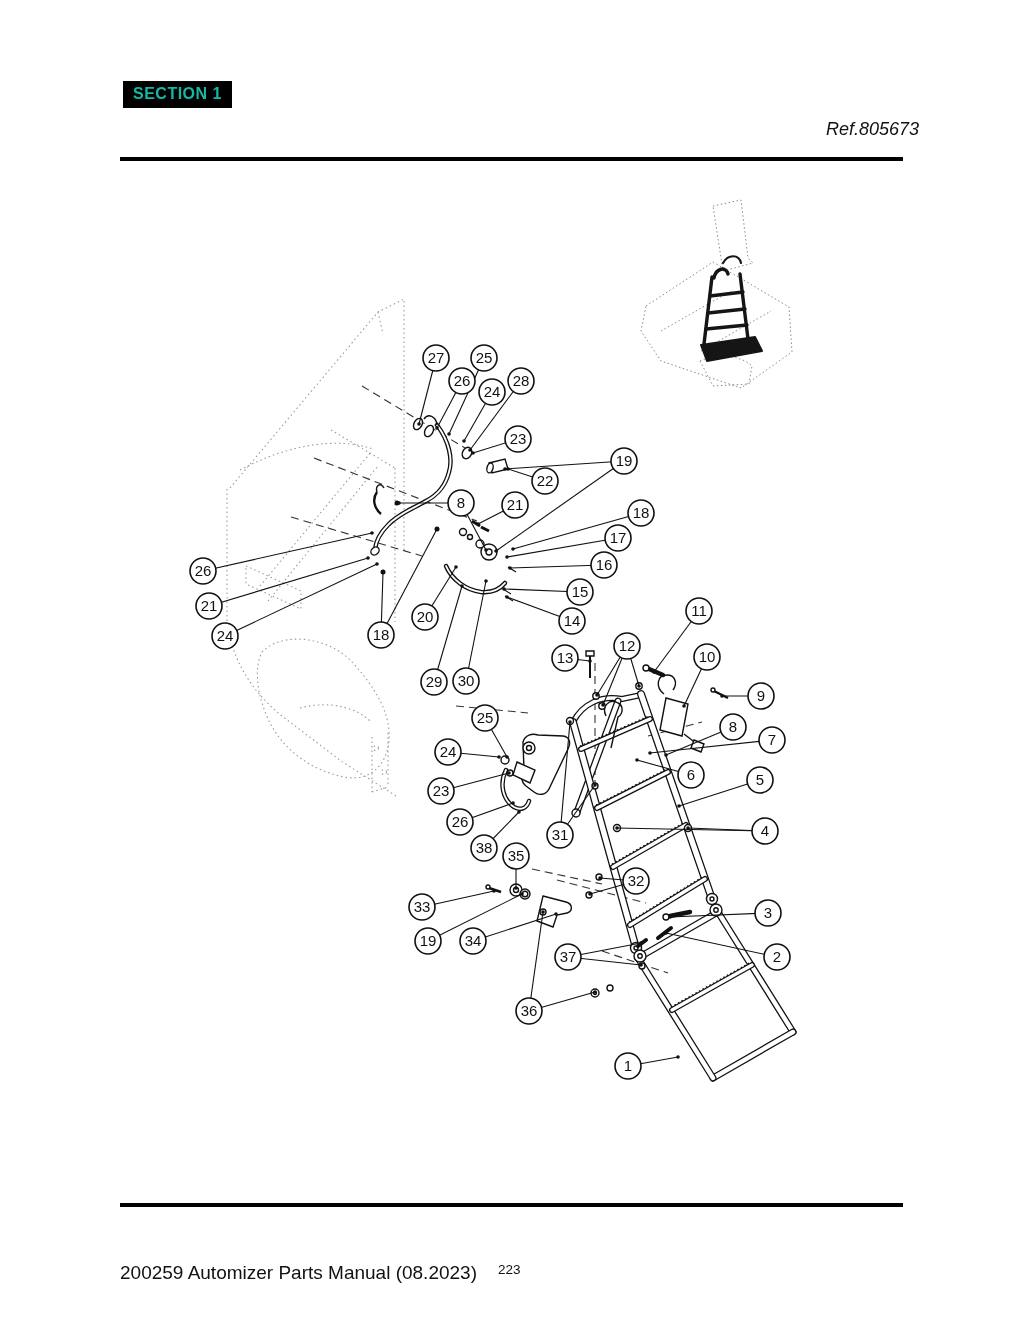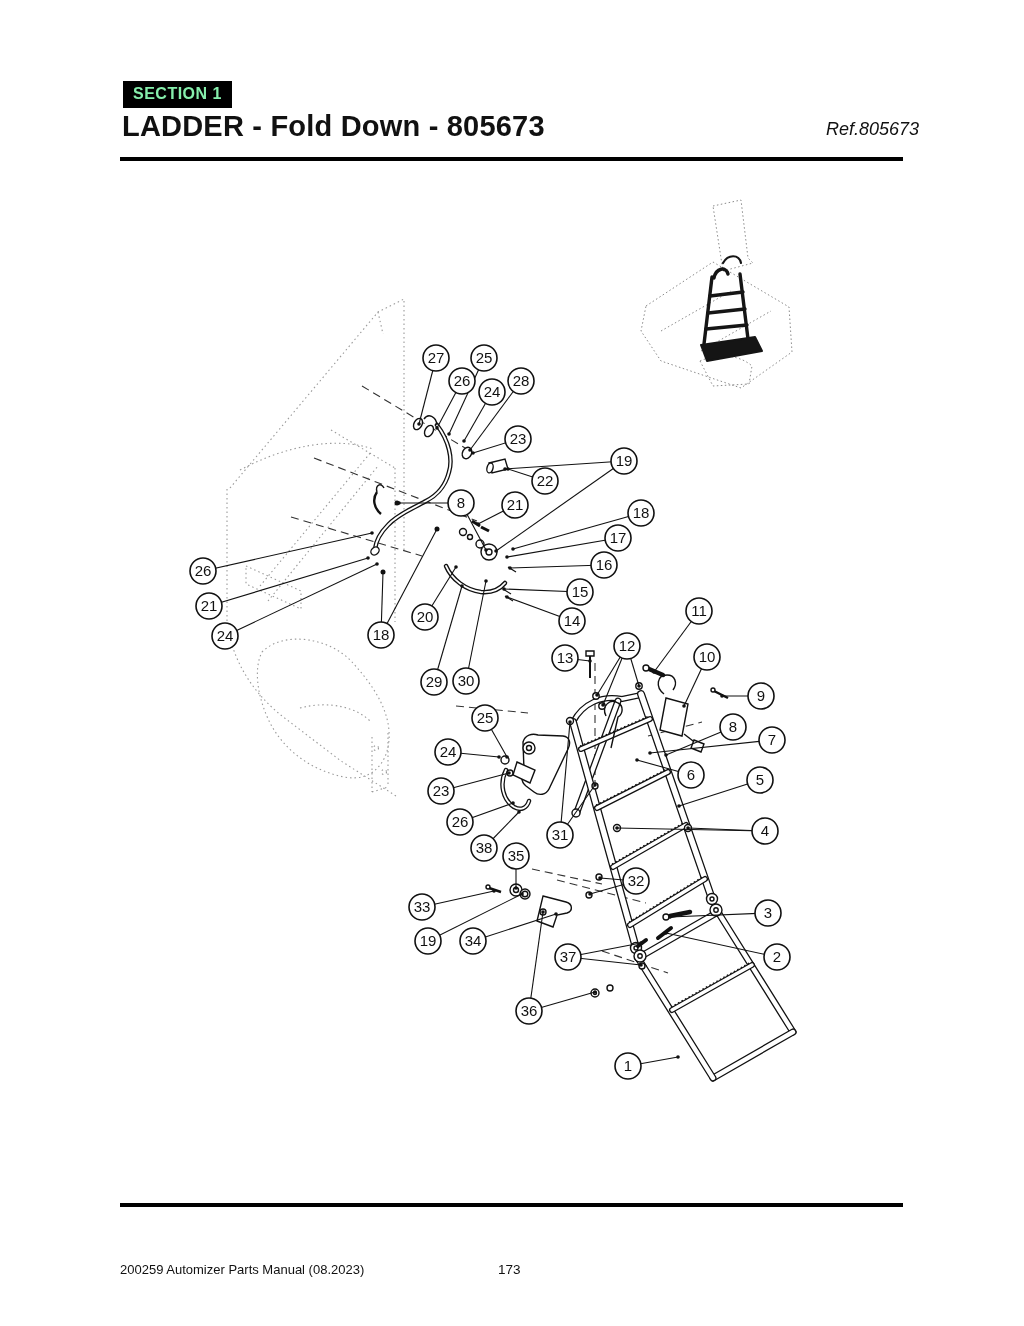--- a/index.html
+++ b/index.html
@@ -1,44 +1,43 @@
 <!DOCTYPE html>
 <html><head>
 <meta charset="utf-8">
 <style>
   html,body{margin:0;padding:0;background:#fff;}
   body{width:1024px;height:1326px;font-family:"Liberation Sans",sans-serif;color:#111;}
   .page{position:relative;width:1024px;height:1326px;overflow:hidden;background:#fff;}
-  .hdr-section{position:absolute;left:123px;top:81px;background:#000;color:#86efac;
+  .hdr-section{position:absolute;left:123px;top:81px;background:#000;color:#14b8a6;
     font-weight:bold;font-size:16px;line-height:1;padding:5px 10px 6px 10px;letter-spacing:.5px;}
   .hdr-title{position:absolute;left:122px;top:110px;font-size:29px;font-weight:bold;
     letter-spacing:.2px;white-space:nowrap;}
   .hdr-ref{position:absolute;left:826px;top:119px;font-style:italic;font-size:18px;}
   .rule{position:absolute;left:120px;width:783px;height:4px;background:#000;}
   .rule-top{top:157px;}
   .rule-bottom{top:1203px;}
-  .ftr-left{position:absolute;left:120px;top:1262px;font-size:13px;}
+  .ftr-left{position:absolute;left:120px;top:1262px;font-size:19px;}
   .ftr-page{position:absolute;left:498px;top:1262px;font-size:13.5px;}
   svg.diagram{position:absolute;left:0;top:0;}
   .leader{stroke:#111;stroke-width:1.1;}
   .leader-dot{fill:#111;}
   .callout-circle{fill:#fff;stroke:#111;stroke-width:1.6;}
   .callout-num{font-size:15px;text-anchor:middle;fill:#111;font-family:"Liberation Sans",sans-serif;}
   .tube{stroke:#111;fill:none;stroke-linecap:round;stroke-linejoin:round;}
   .tube-core{stroke:#fff;fill:none;stroke-linecap:round;stroke-linejoin:round;}
   .serr{stroke:#111;stroke-width:1.2;stroke-dasharray:1.6,2.4;fill:none;}
   .hwdark{fill:#111;stroke:none;}
 </style>
 </head>
 <body>
 
 <div class="page">
 
   <div class="hdr-section">SECTION 1</div>
-  <div class="hdr-title">LADDER - Fold Down - 805673</div>
   <div class="hdr-ref">Ref.805673</div>
   <div class="rule rule-top"></div>
 
   <svg class="diagram" width="1024" height="1326" viewBox="0 0 1024 1326">
 
     <g stroke="#9a9a9a" fill="none" stroke-dasharray="1.5,3" stroke-width="1.1">
       <path d="M230,488 L378,312 L404,299 L404,552"></path>
       <path d="M378,312 L383,334"></path>
       <path d="M227,489 L227,622 C232,660 252,692 282,716 L341,761 L396,796"></path>
       <path d="M395,468 L395,622"></path>
@@ -507,14 +506,14 @@
         </g>
         <g>
           <circle cx="628" cy="1066" r="13" class="callout-circle"></circle>
           <text x="628" y="1066" dy="0.36em" class="callout-num">1</text>
         </g>
       </g>
   </svg>
 
   <div class="rule rule-bottom"></div>
   <div class="ftr-left">200259 Automizer Parts Manual (08.2023)</div>
-  <div class="ftr-page">173</div>
+  <div class="ftr-page">223</div>
 </div>
 
 </body></html>

